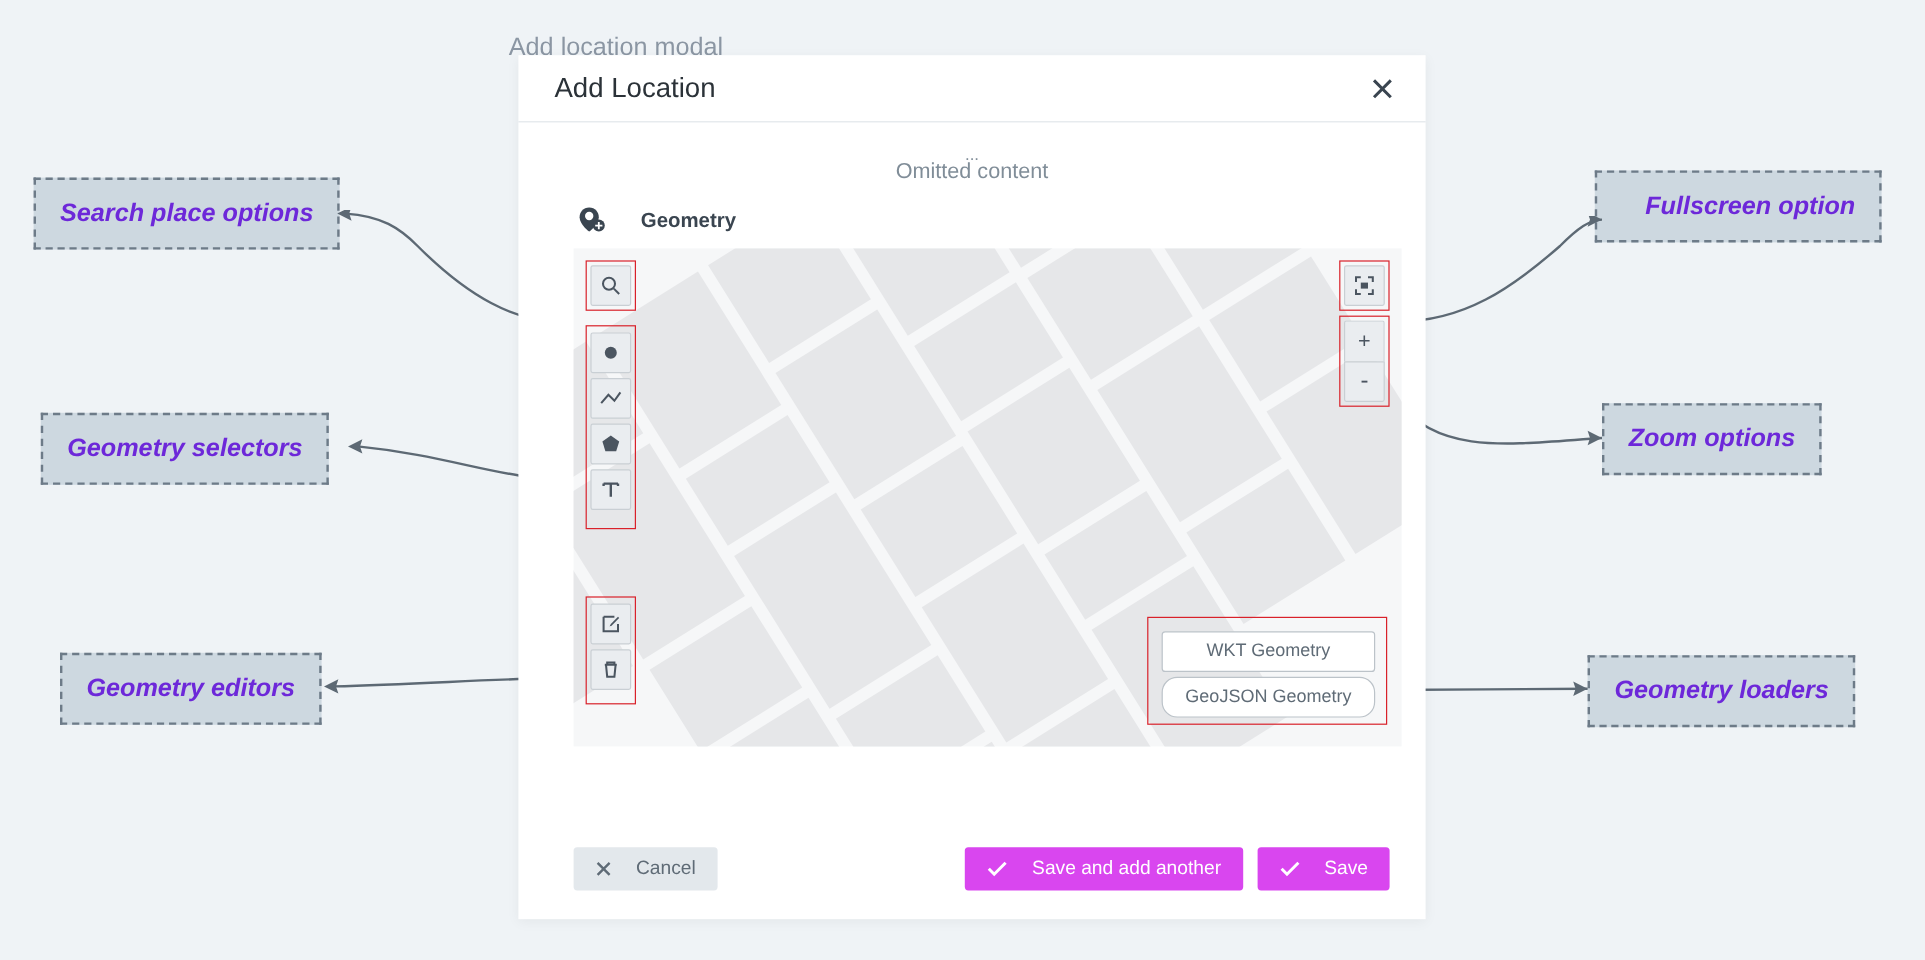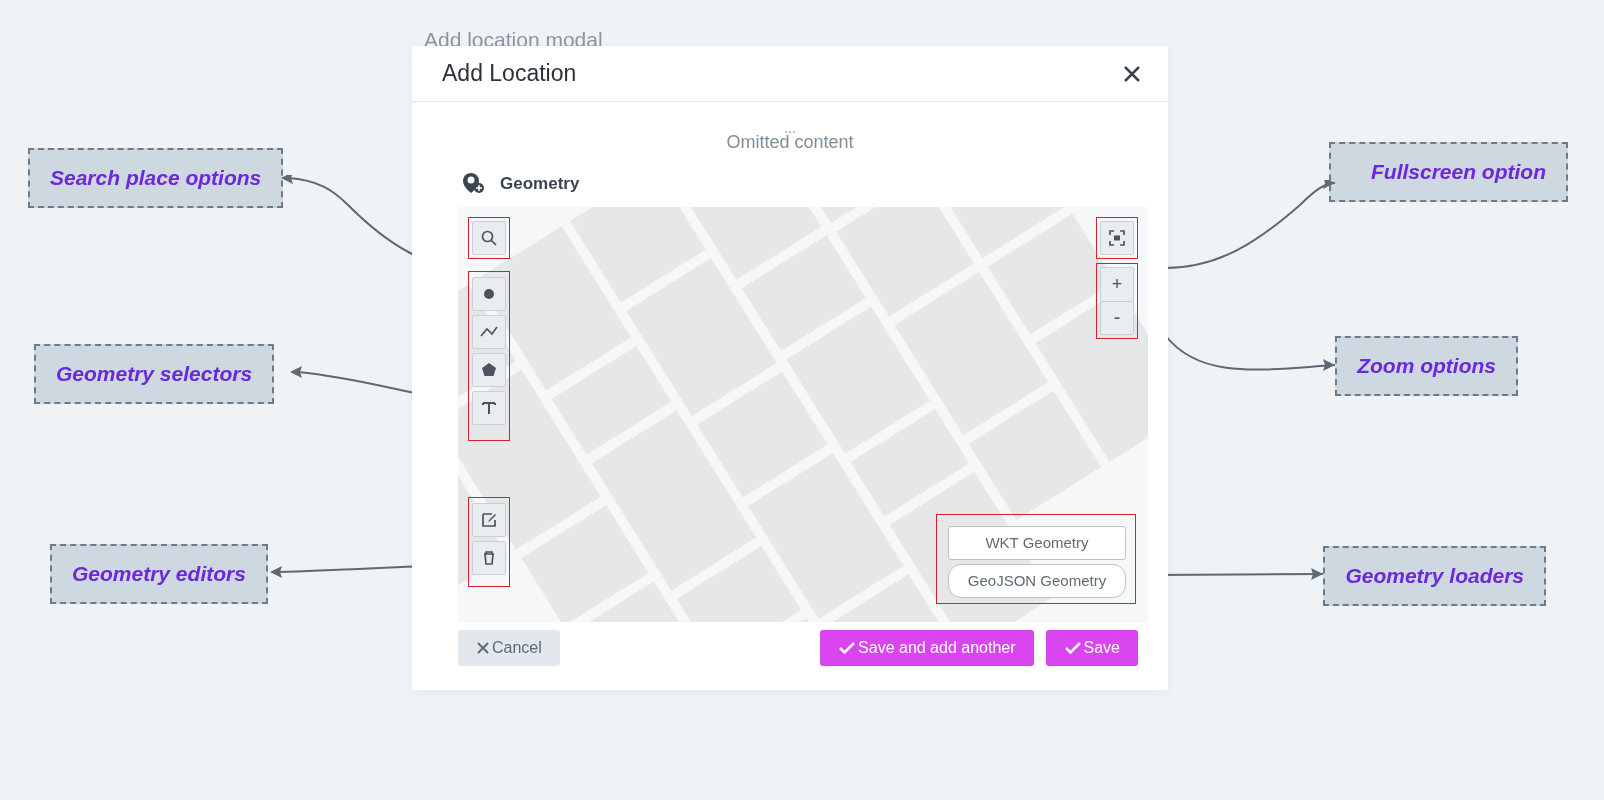--- a/index.html
+++ b/index.html
@@ -13,24 +13,24 @@
 }
 .modal-label {
   position: absolute;
   left: 424px;
   top: 28px;
   color: #8b96a3;
   font-size: 21px;
 }
 .modal {
   position: absolute;
-  left: 412px;
+  left: 432px;
   top: 46px;
   width: 756px;
-  height: 644px;
+  height: 720px;
   background: #fff;
   box-shadow: 0 2px 10px rgba(0,0,0,0.05);
 }
 .modal-header {
   display: flex;
   align-items: center;
   justify-content: space-between;
   padding: 14px 24px 14px 30px;
   border-bottom: 1px solid #e1e6ea;
 }
@@ -51,21 +51,21 @@
 .omitted {
   text-align: center;
   color: #808d98;
   font-size: 18px;
   padding: 24px 0 12px;
 }
 .omitted .dots { font-size: 14px; line-height: 0.4; }
 .section-header {
   display: flex;
   align-items: center;
-  gap: 14px;
+  gap: 28px;
   padding: 6px 0 10px 48px;
 }
 .section-header svg { flex-shrink: 0; }
 .section-title {
   font-size: 17px;
   font-weight: 700;
   color: #3a4550;
 }
 .map-wrap {
   position: relative;
@@ -150,21 +150,21 @@
   bottom: 0;
   padding: 18px 30px 24px 46px;
   display: flex;
   align-items: center;
   gap: 12px;
 }
 .btn {
   height: 36px;
   display: inline-flex;
   align-items: center;
-  gap: 2px;
+  gap: 20px;
   padding: 0 18px;
   border-radius: 3px;
   font-size: 16px;
   cursor: pointer;
   border: none;
 }
 .btn-cancel {
   background: #e3e8ec;
   color: #5f6b76;
 }

